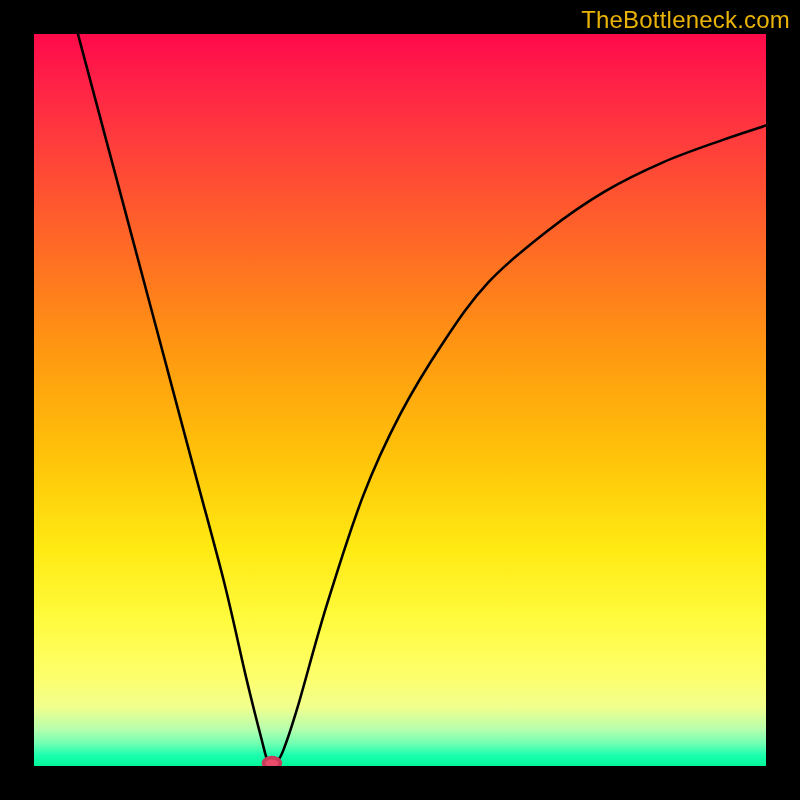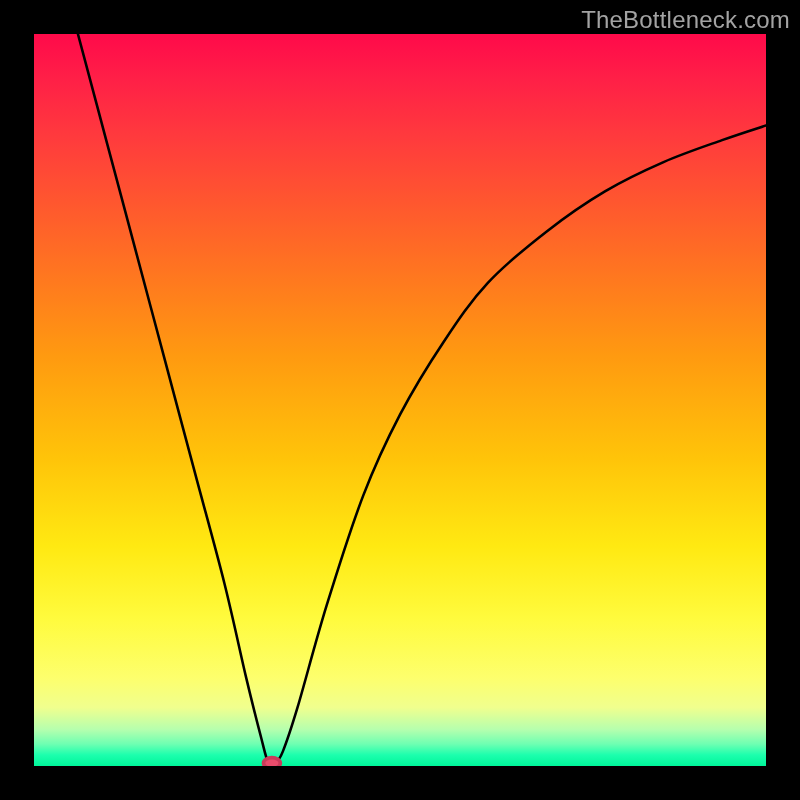--- a/index.html
+++ b/index.html
@@ -14,21 +14,21 @@
   .outer {
     width: 800px;
     height: 800px;
     background: #000;
     position: relative;
   }
   .watermark {
     position: absolute;
     top: 6px;
     right: 10px;
-    color: #a3a3a3;
+    color: #eab308;
     font-size: 24px;
     font-weight: 400;
     letter-spacing: 0.2px;
     z-index: 10;
   }
   .plot {
     position: absolute;
     left: 34px;
     top: 34px;
     width: 732px;

